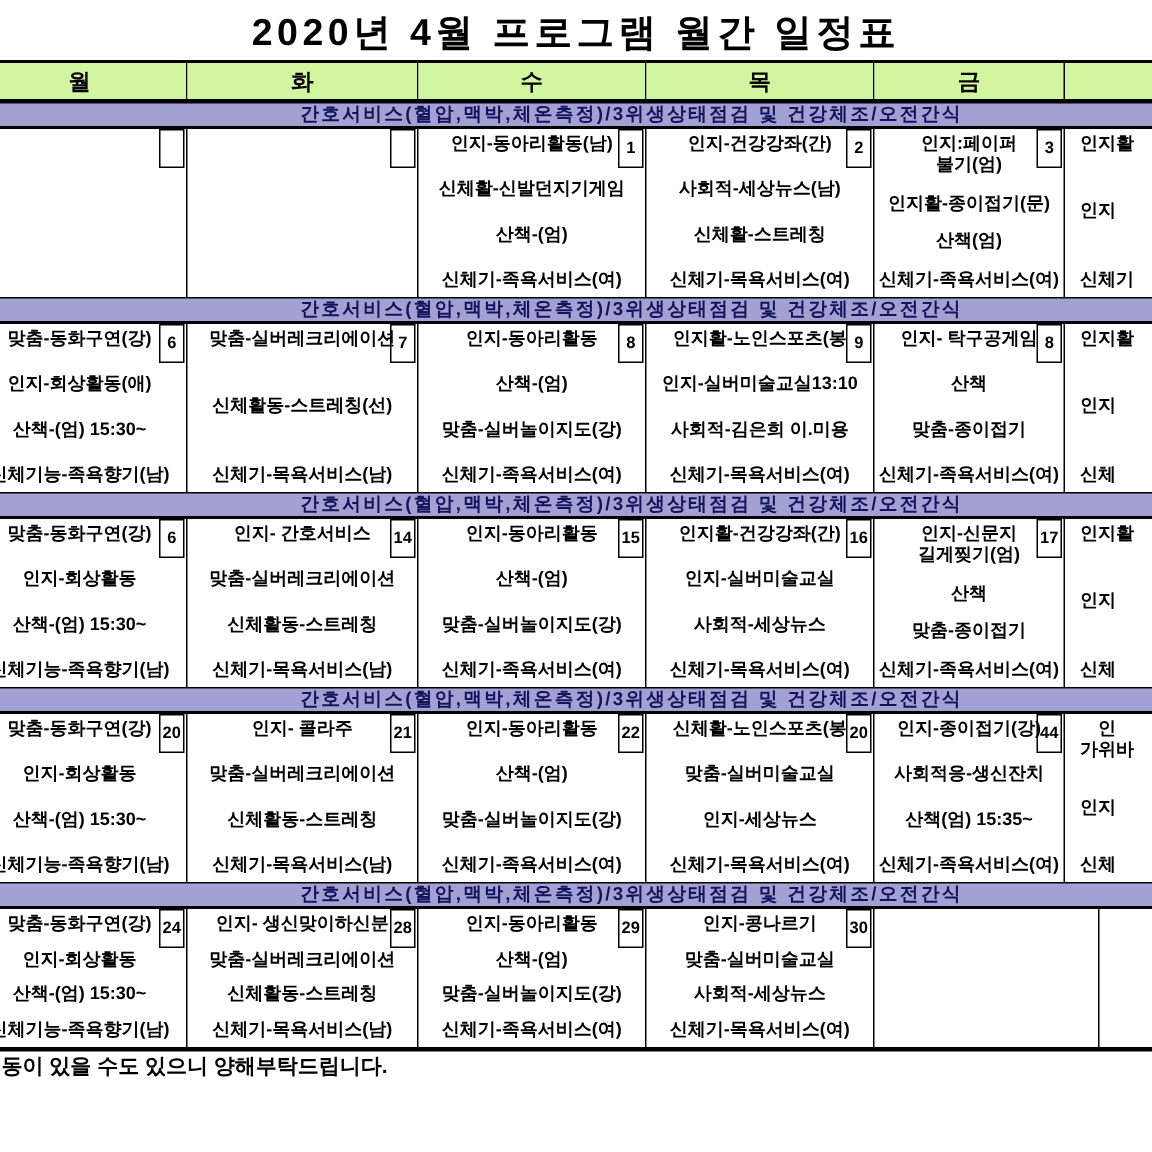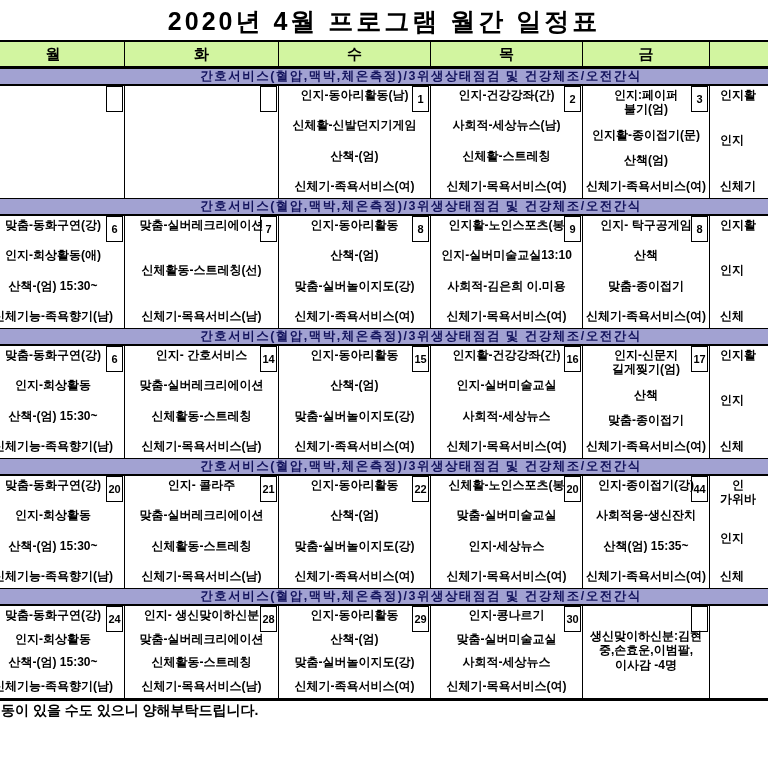--- a/index.html
+++ b/index.html
@@ -297,28 +297,20 @@
         </div>
         <div class="cell" style="width: 152px;">
           <div class="datebox">30</div>
           <div class="lines">
             <div class="line">인지-콩나르기</div>
             <div class="line">맞춤-실버미술교실</div>
             <div class="line">사회적-세상뉴스</div>
             <div class="line">신체기-목욕서비스(여)</div>
           </div>
         </div>
-        <div class="cell" style="width: 127px;">
-          <div class="datebox"></div>
-          <div class="lines center">
-            <div class="line">생신맞이하신분:김현
-중,손효운,이범팔,
-이사감  -4명</div>
-          </div>
-        </div>
         <div class="cell sat" style="width: 150px;">
           <div class="lines"></div>
         </div>
       </div>
     </div>
 </div>
 
 <div class="footnote">변동이 있을 수도 있으니 양해부탁드립니다.</div>
 
 </body></html>

